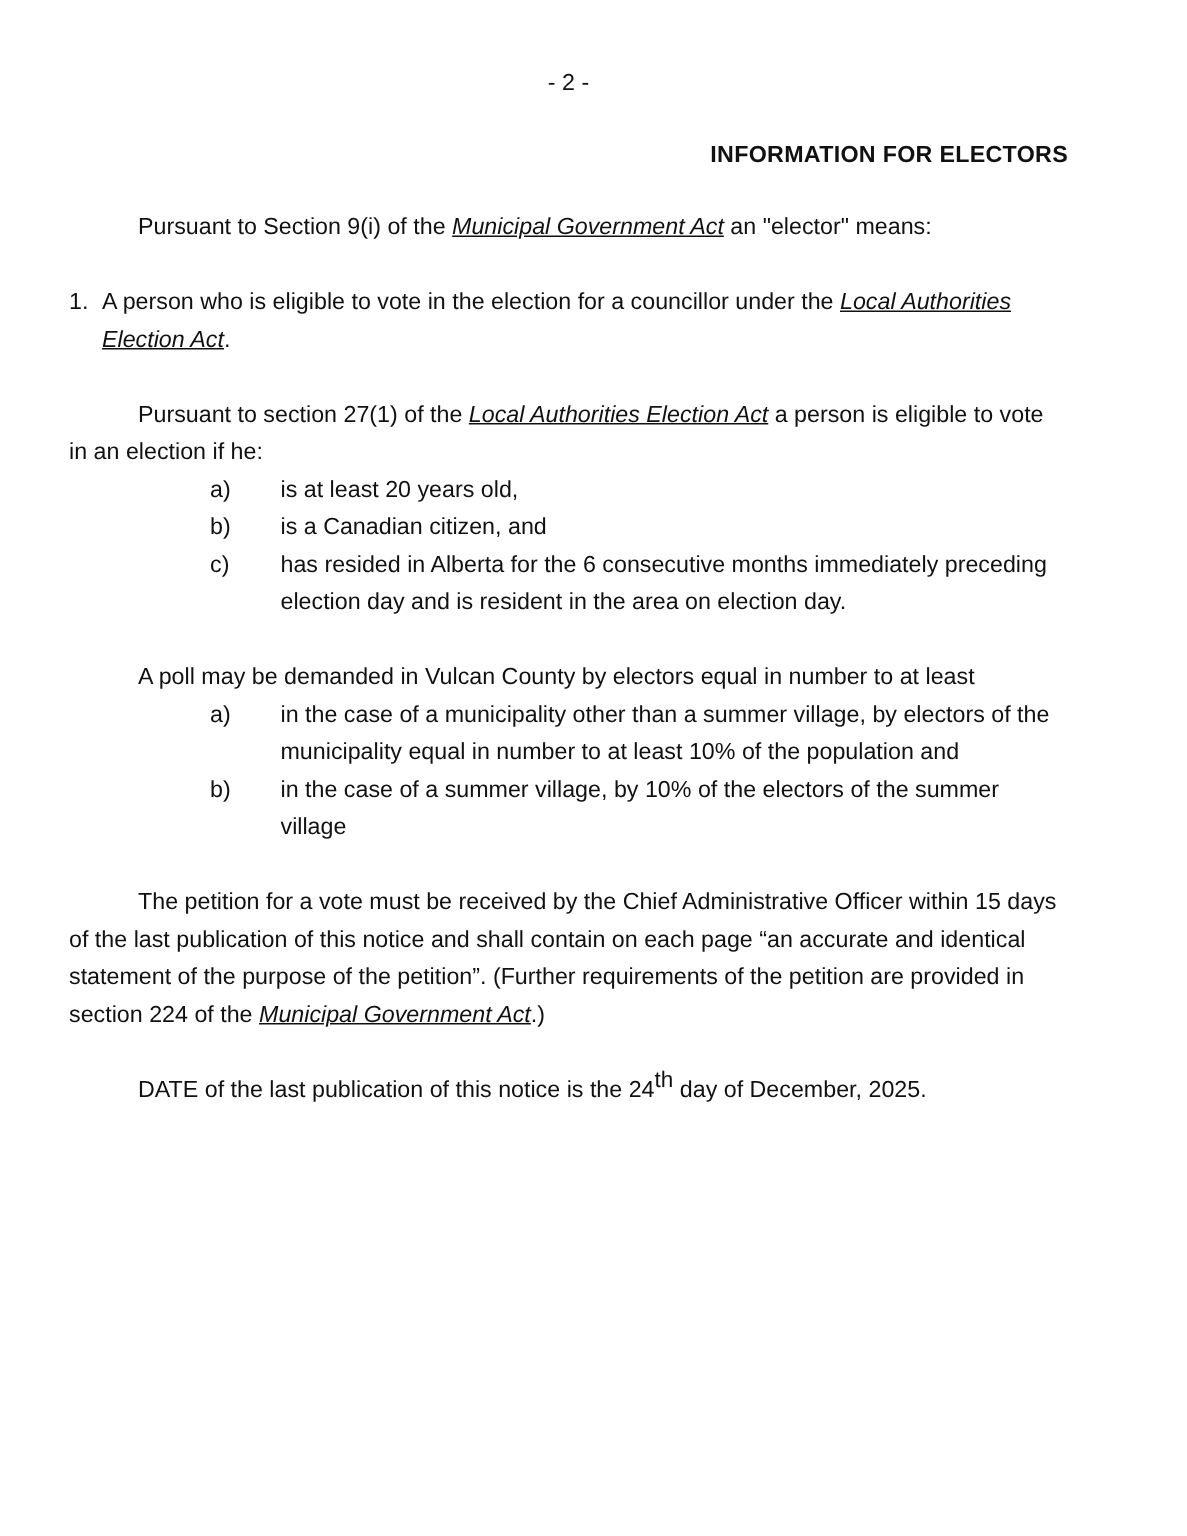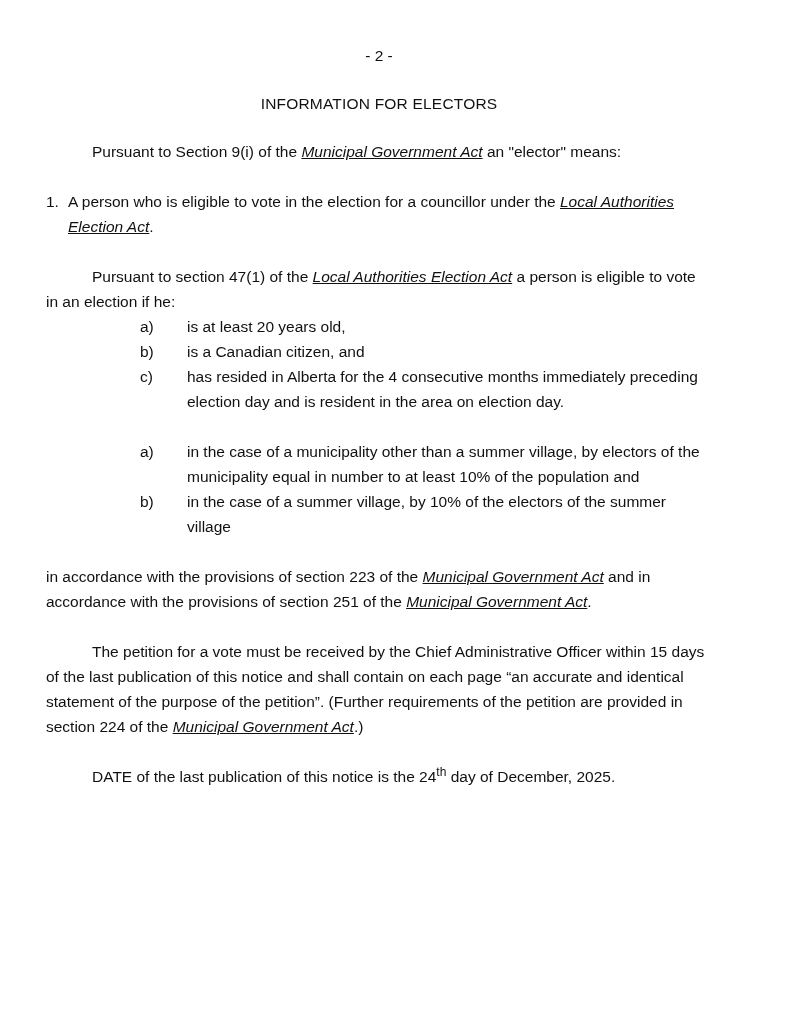--- a/index.html
+++ b/index.html
@@ -16,23 +16,24 @@
     color: #111111;
     font-family: "Liberation Sans", "DejaVu Sans", sans-serif;
     font-size: 15.5px;
     line-height: 25px;
     padding: 43px 79px 0 46px;
     overflow: hidden;
   }
   .center { text-align: center; }
   .page-number { margin: 0 0 23px 0; }
   .doc-title {
-    font-weight: normal;
+    font-weight: bold;
     margin: 0 0 23px 0;
     letter-spacing: 0.2px;
+    text-align: right;
   }
   p { margin: 0 0 25px 0; }
   p.no-gap { margin-bottom: 0; }
   .indent { text-indent: 46px; }
   .numbered-item {
     position: relative;
     padding-left: 22px;
     margin: 0 0 25px 0;
   }
   .numbered-item .num {
@@ -50,51 +51,51 @@
     padding-left: 141px;
   }
   ul.lettered li .letter {
     position: absolute;
     left: 94px;
     top: 0;
   }
   .it { font-style: italic; text-decoration: underline; }
   .bd { font-weight: normal; }
   sup {
-    font-size: 12px;
+    font-size: 15px;
     line-height: 0;
     vertical-align: super;
   }
 </style>
 </head>
 <body>
 
 <div class="page">
 
   <div class="center page-number">- 2 -</div>
 
   <div class="center doc-title">INFORMATION FOR ELECTORS</div>
 
   <p class="indent"><span>Pursuant to Section 9(i) of the </span><span class="it">Municipal Government Act</span><span> an "elector" means:</span></p>
 
   <div class="numbered-item"><span class="num">1.</span><span>A person who is eligible to vote in the election for a councillor under the </span><span class="it">Local Authorities Election Act</span><span>.</span></div>
 
-  <p class="indent no-gap"><span>Pursuant to section 47(1) of the </span><span class="it">Local Authorities Election Act</span><span> a person is eligible to vote in an election if he:</span></p>
+  <p class="indent no-gap"><span>Pursuant to section 27(1) of the </span><span class="it">Local Authorities Election Act</span><span> a person is eligible to vote in an election if he:</span></p>
 
   <ul class="lettered">
     <li><span class="letter">a)</span><span>is at least 20 years old,</span></li>
     <li><span class="letter">b)</span><span>is a Canadian citizen, and</span></li>
-    <li><span class="letter">c)</span><span>has resided in Alberta for the 4 consecutive months immediately preceding election day and is resident in the area on election day.</span></li>
+    <li><span class="letter">c)</span><span>has resided in Alberta for the 6 consecutive months immediately preceding election day and is resident in the area on election day.</span></li>
   </ul>
 
+  <p class="indent no-gap">A poll may be demanded in Vulcan County by electors equal in number to at least</p>
 
   <ul class="lettered">
     <li><span class="letter">a)</span><span>in the case of a municipality other than a summer village, by electors of the municipality equal in number to at </span><span class="bd">least 10% of the population</span><span> and</span></li>
     <li><span class="letter">b)</span><span>in the case of a summer village, by 10% of the electors of the summer village</span></li>
   </ul>
 
-  <p><span>in accordance with the provisions of section 223 of the </span><span class="it">Municipal Government Act</span><span> and in accordance with the provisions of section 251 of the </span><span class="it">Municipal Government Act</span><span>.</span></p>
 
   <p class="indent"><span>The petition for a vote must be received by the Chief Administrative Officer </span><span class="bd">within 15 days of the last publication</span><span> of this notice and shall contain on each page “an accurate and identical statement of the purpose of the petition”.  (Further requirements of the petition are provided in section 224 of the </span><span class="it">Municipal Government Act</span><span>.)</span></p>
 
   <p class="indent"><span>DATE of the last publication of this notice is the </span><span class="bd">24</span><sup class="bd">th</sup><span class="bd"> day of December, 2025</span><span>.</span></p>
 
 </div>
 
 </body></html>

